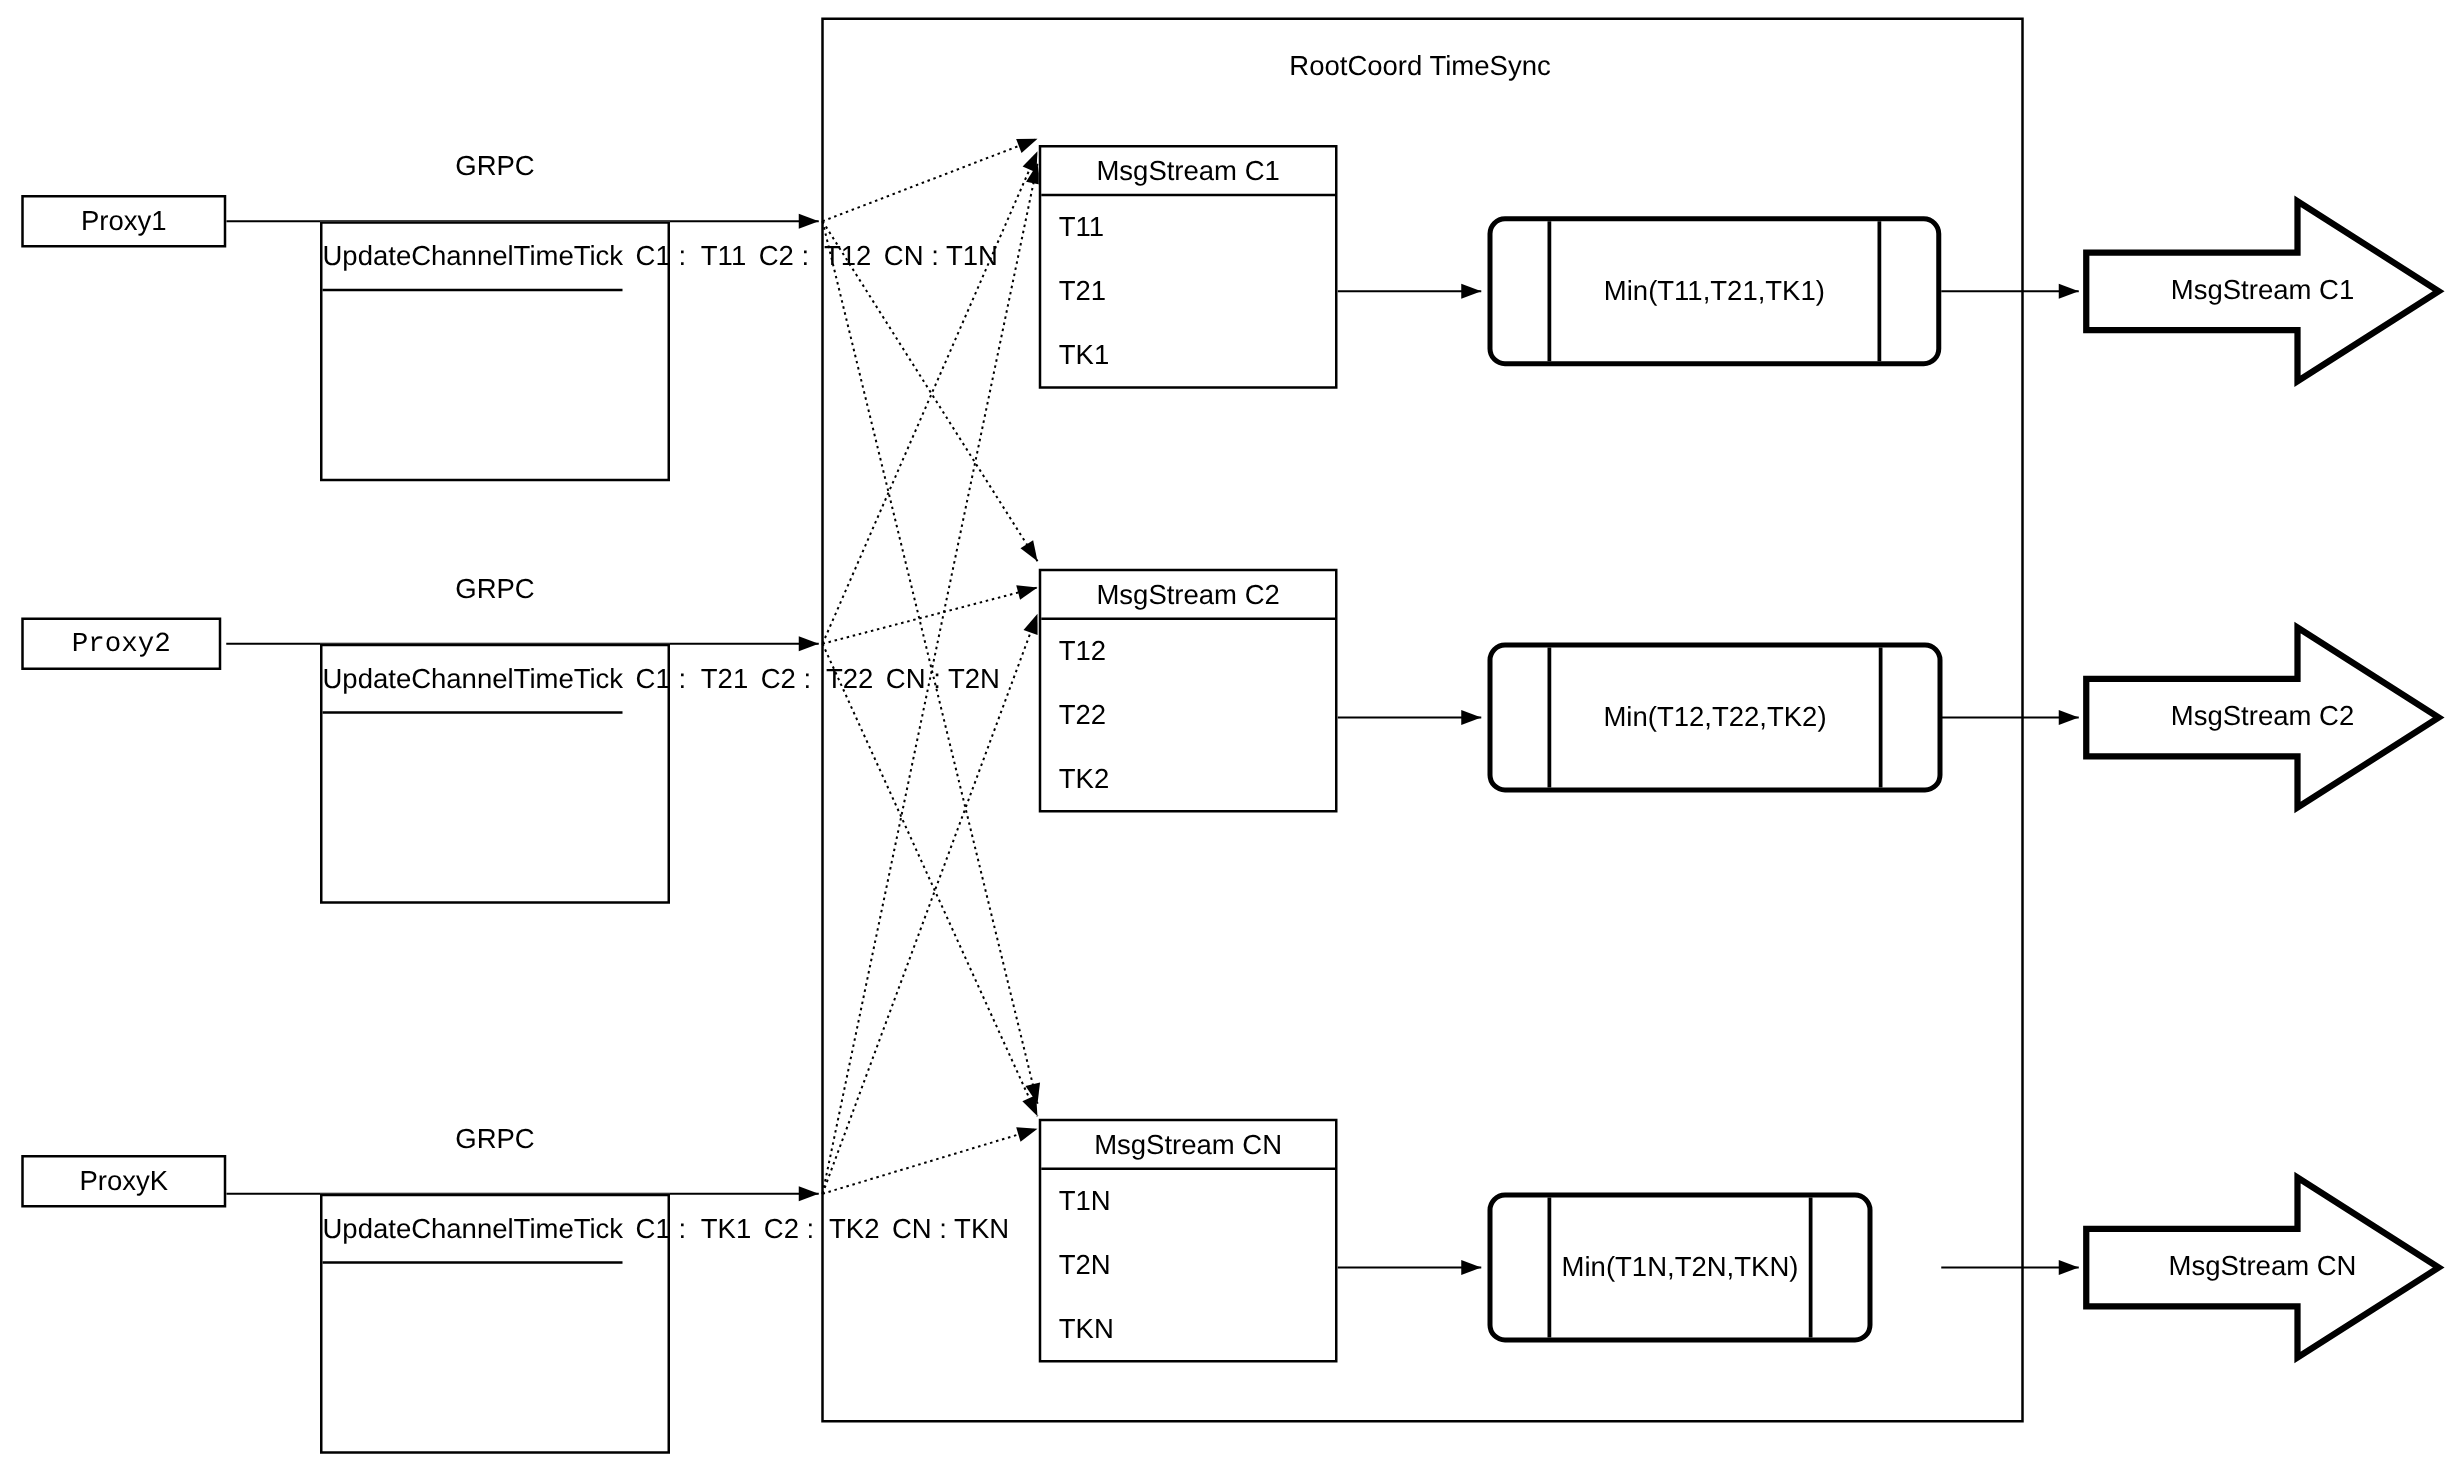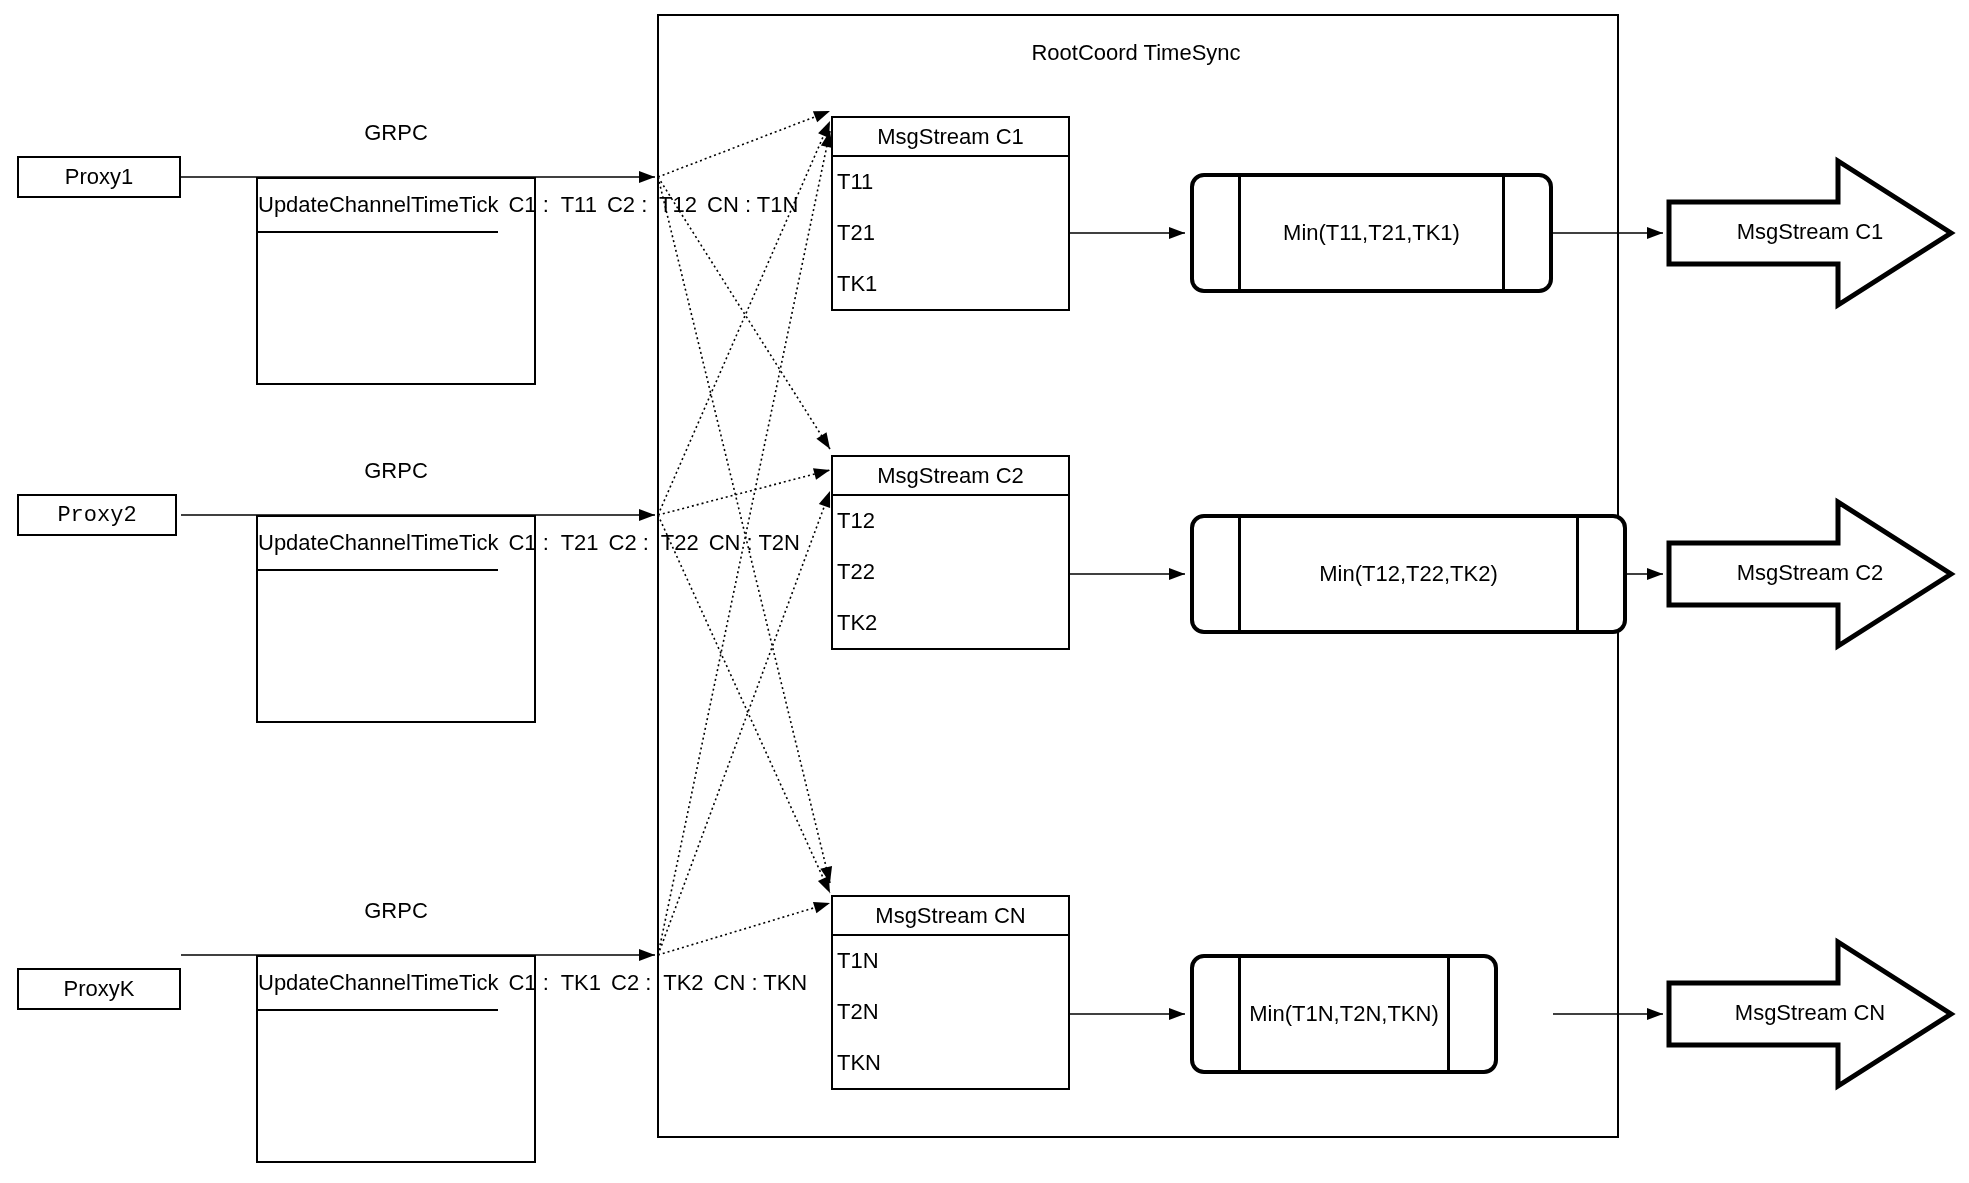--- a/index.html
+++ b/index.html
@@ -8,21 +8,21 @@
     font-family:"Liberation Sans",sans-serif;font-size:22px;color:#000;overflow:hidden;border-radius:15px;
   }
   .box{position:absolute;box-sizing:border-box;border:2px solid #000;background:#fff;z-index:3;}
   .proxy{display:flex;align-items:center;justify-content:center;}
   .label{position:absolute;box-sizing:border-box;text-align:center;z-index:3;}
   .tbl{display:flex;}
   .tbl-header{height:52px;border-bottom:2px solid #000;display:flex;align-items:center;justify-content:center;}
   .tbl-row{height:52px;display:flex;align-items:center;padding-left:10px;white-space:pre;}
   .stream{display:flex;flex-direction:column;}
   .stream-header{height:38px;border-bottom:2px solid #000;display:flex;align-items:center;justify-content:center;}
-  .stream-row{height:52px;display:flex;align-items:center;padding-left:4px;white-space:pre;}
+  .stream-row{height:52px;display:flex;align-items:center;padding-left:14px;white-space:pre;}
   .minbox{position:absolute;box-sizing:border-box;border:4px solid #000;border-radius:14px;background:#fff;
     display:flex;align-items:center;justify-content:center;z-index:3;}
   .minbar{position:absolute;top:0;bottom:0;width:3px;background:#000;}
   .minbar.l{left:44px;} .minbar.r{right:44px;}
   .container-frame{position:absolute;border:2px solid #000;background:#fff;z-index:1;}
   .container-title{position:absolute;left:657px;top:40px;width:958px;text-align:center;z-index:2;}
   svg.wires{position:absolute;left:0;top:0;z-index:2;}
   .out-label{position:absolute;width:282px;text-align:center;z-index:4;}
 </style>
 </head>
@@ -99,28 +99,28 @@
     <div class="tbl-row">C1 :  T21</div>
     <div class="tbl-row">C2 :  T22</div>
     <div class="tbl-row">CN : T2N</div>
   </div>
   <div class="box stream" style="left:831px;top:455px;width:239px;height:195px;">
     <div class="stream-header">MsgStream C2</div>
     <div class="stream-row">T12</div>
     <div class="stream-row">T22</div>
     <div class="stream-row">TK2</div>
   </div>
-  <div class="minbox" style="left:1190px;top:514px;width:437px;height:120px;">
+  <div class="minbox" style="left:1190px;top:514px;width:364px;height:120px;">
     <div class="minbar l"></div>
     <div class="minbar r"></div>
     <span>Min(T12,T22,TK2)</span>
   </div>
   <div class="out-label" style="left:1669px;top:560px;">MsgStream C2</div>
 
-  <div class="box proxy" style="left:17px;top:968px;width:164px;height:42px;">
+  <div class="box proxy" style="left:17px;top:924px;width:164px;height:42px;">
     <span>ProxyK</span>
   </div>
   <div class="label" style="left:256px;top:898px;width:280px;">GRPC</div>
   <div class="box tbl" style="left:256px;top:955px;width:280px;height:208px;">
     <div class="tbl-header">UpdateChannelTimeTick</div>
     <div class="tbl-row">C1 :  TK1</div>
     <div class="tbl-row">C2 :  TK2</div>
     <div class="tbl-row">CN : TKN</div>
   </div>
   <div class="box stream" style="left:831px;top:895px;width:239px;height:195px;">

